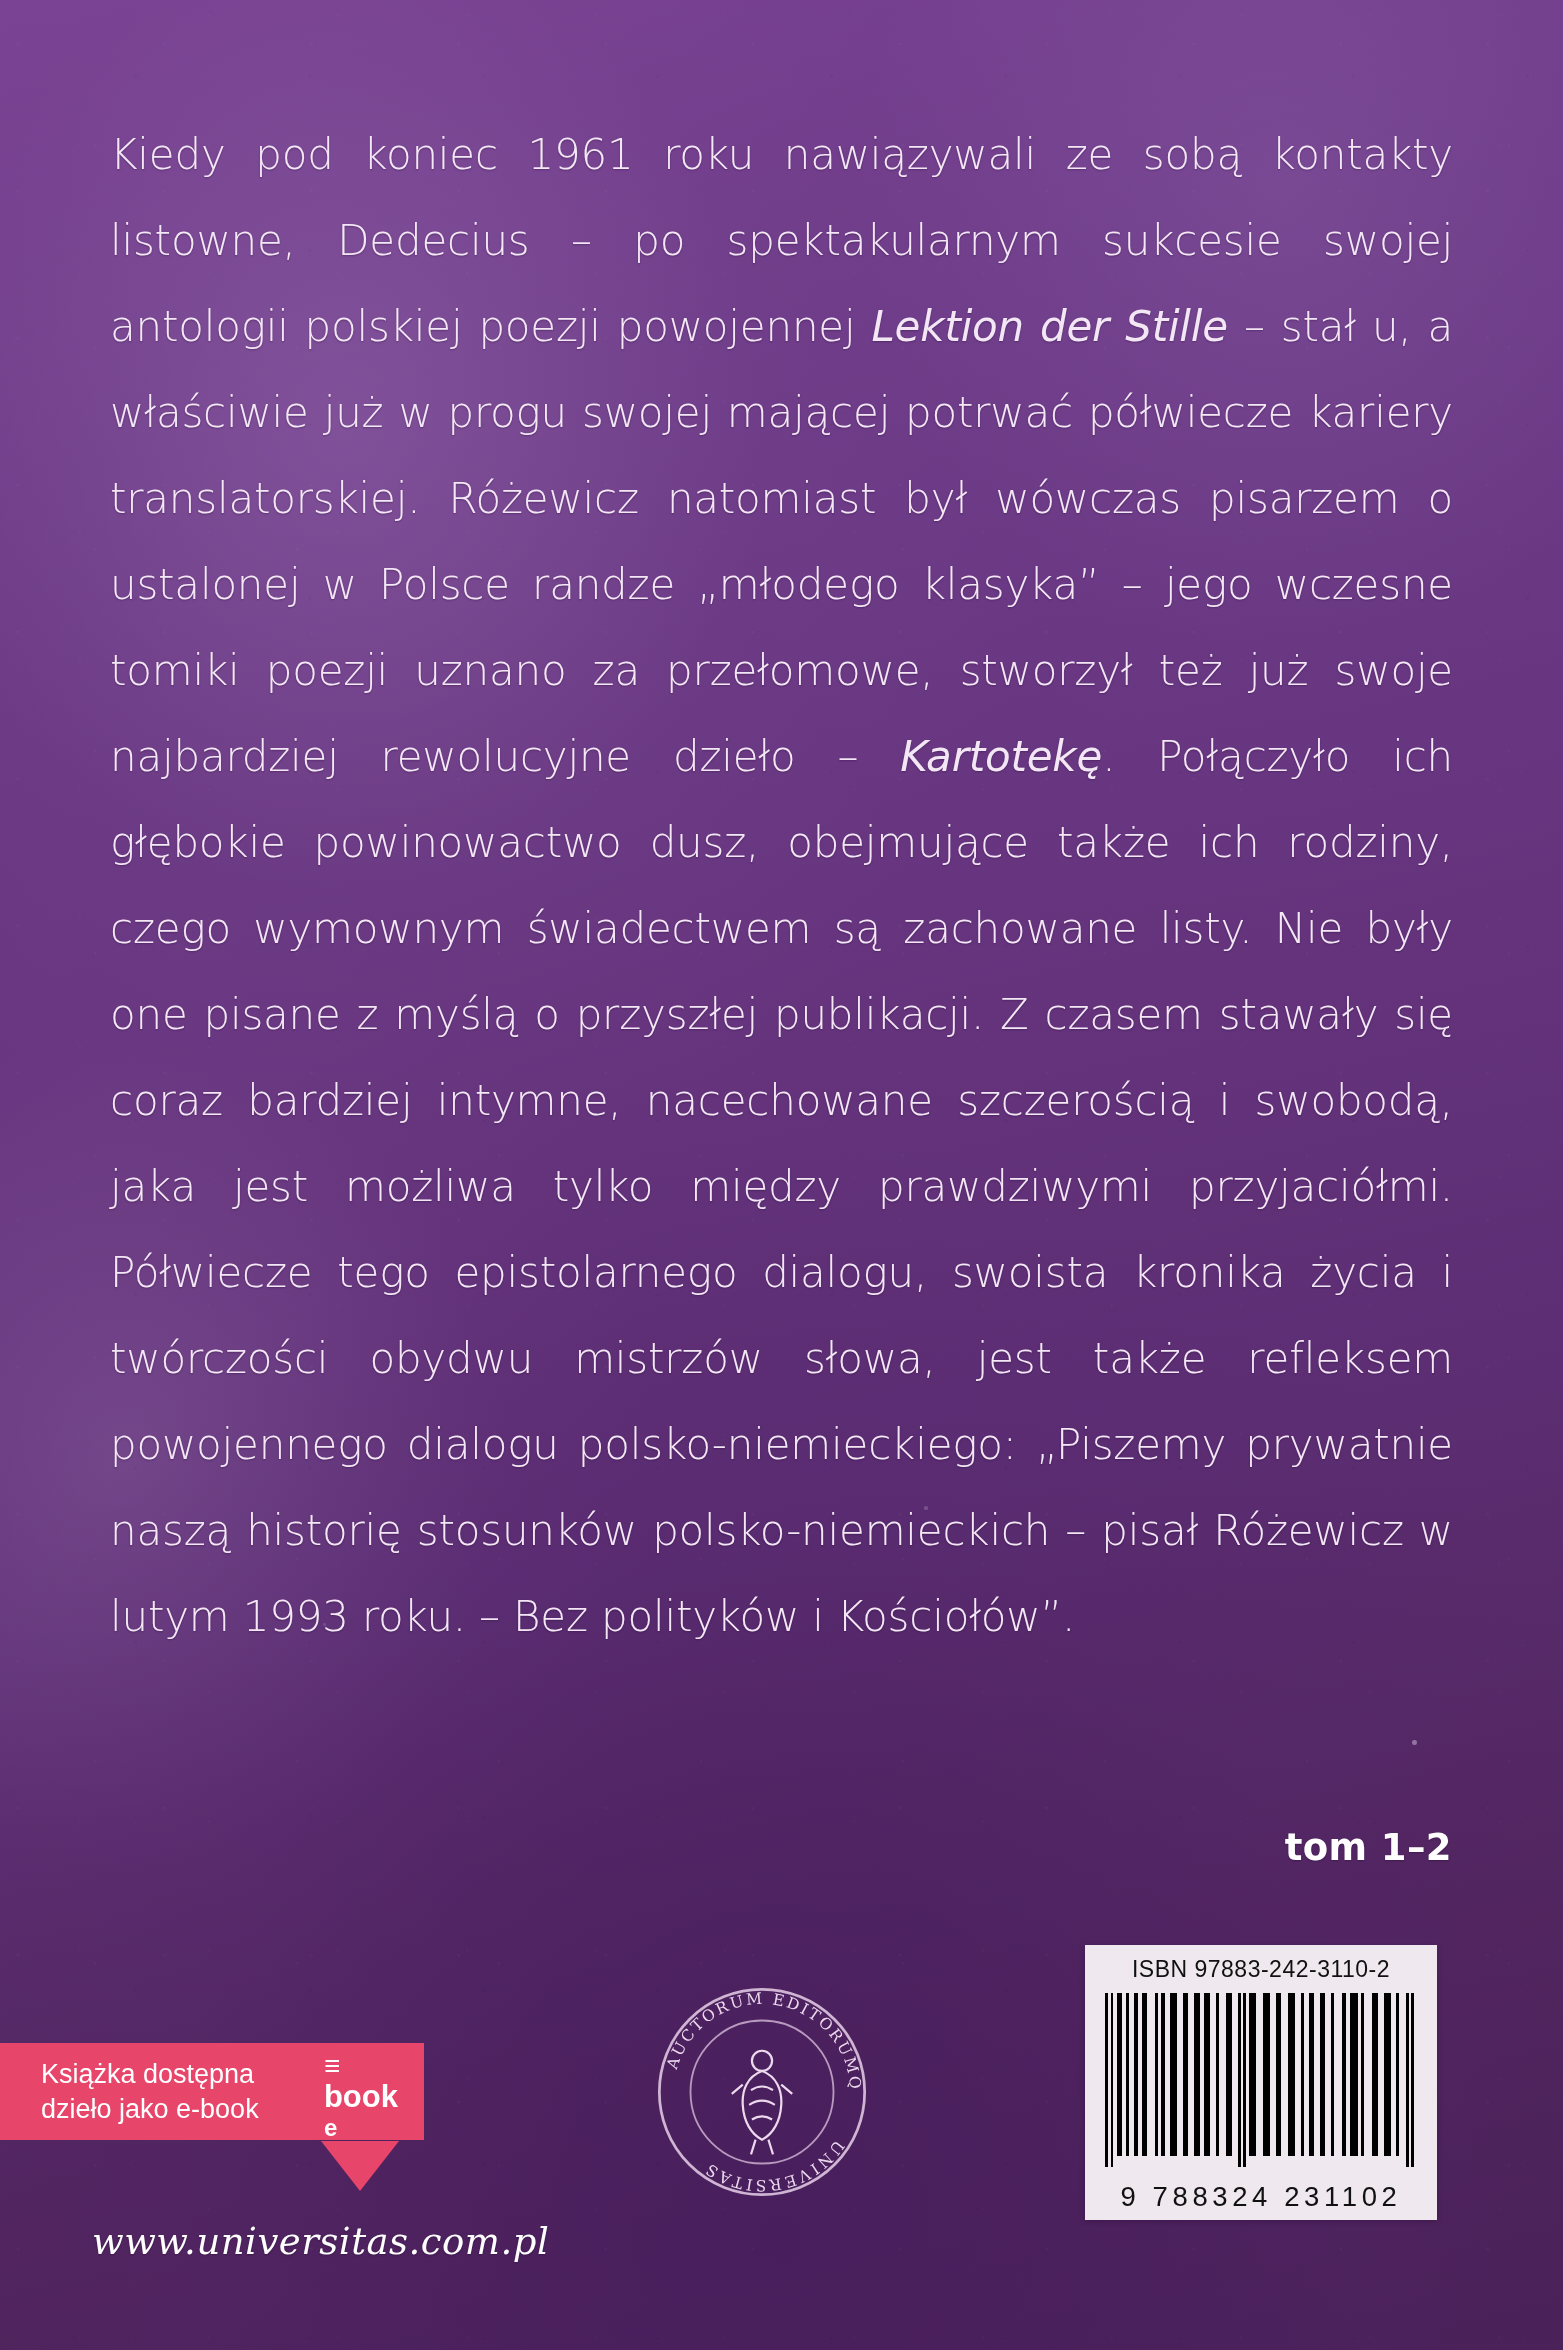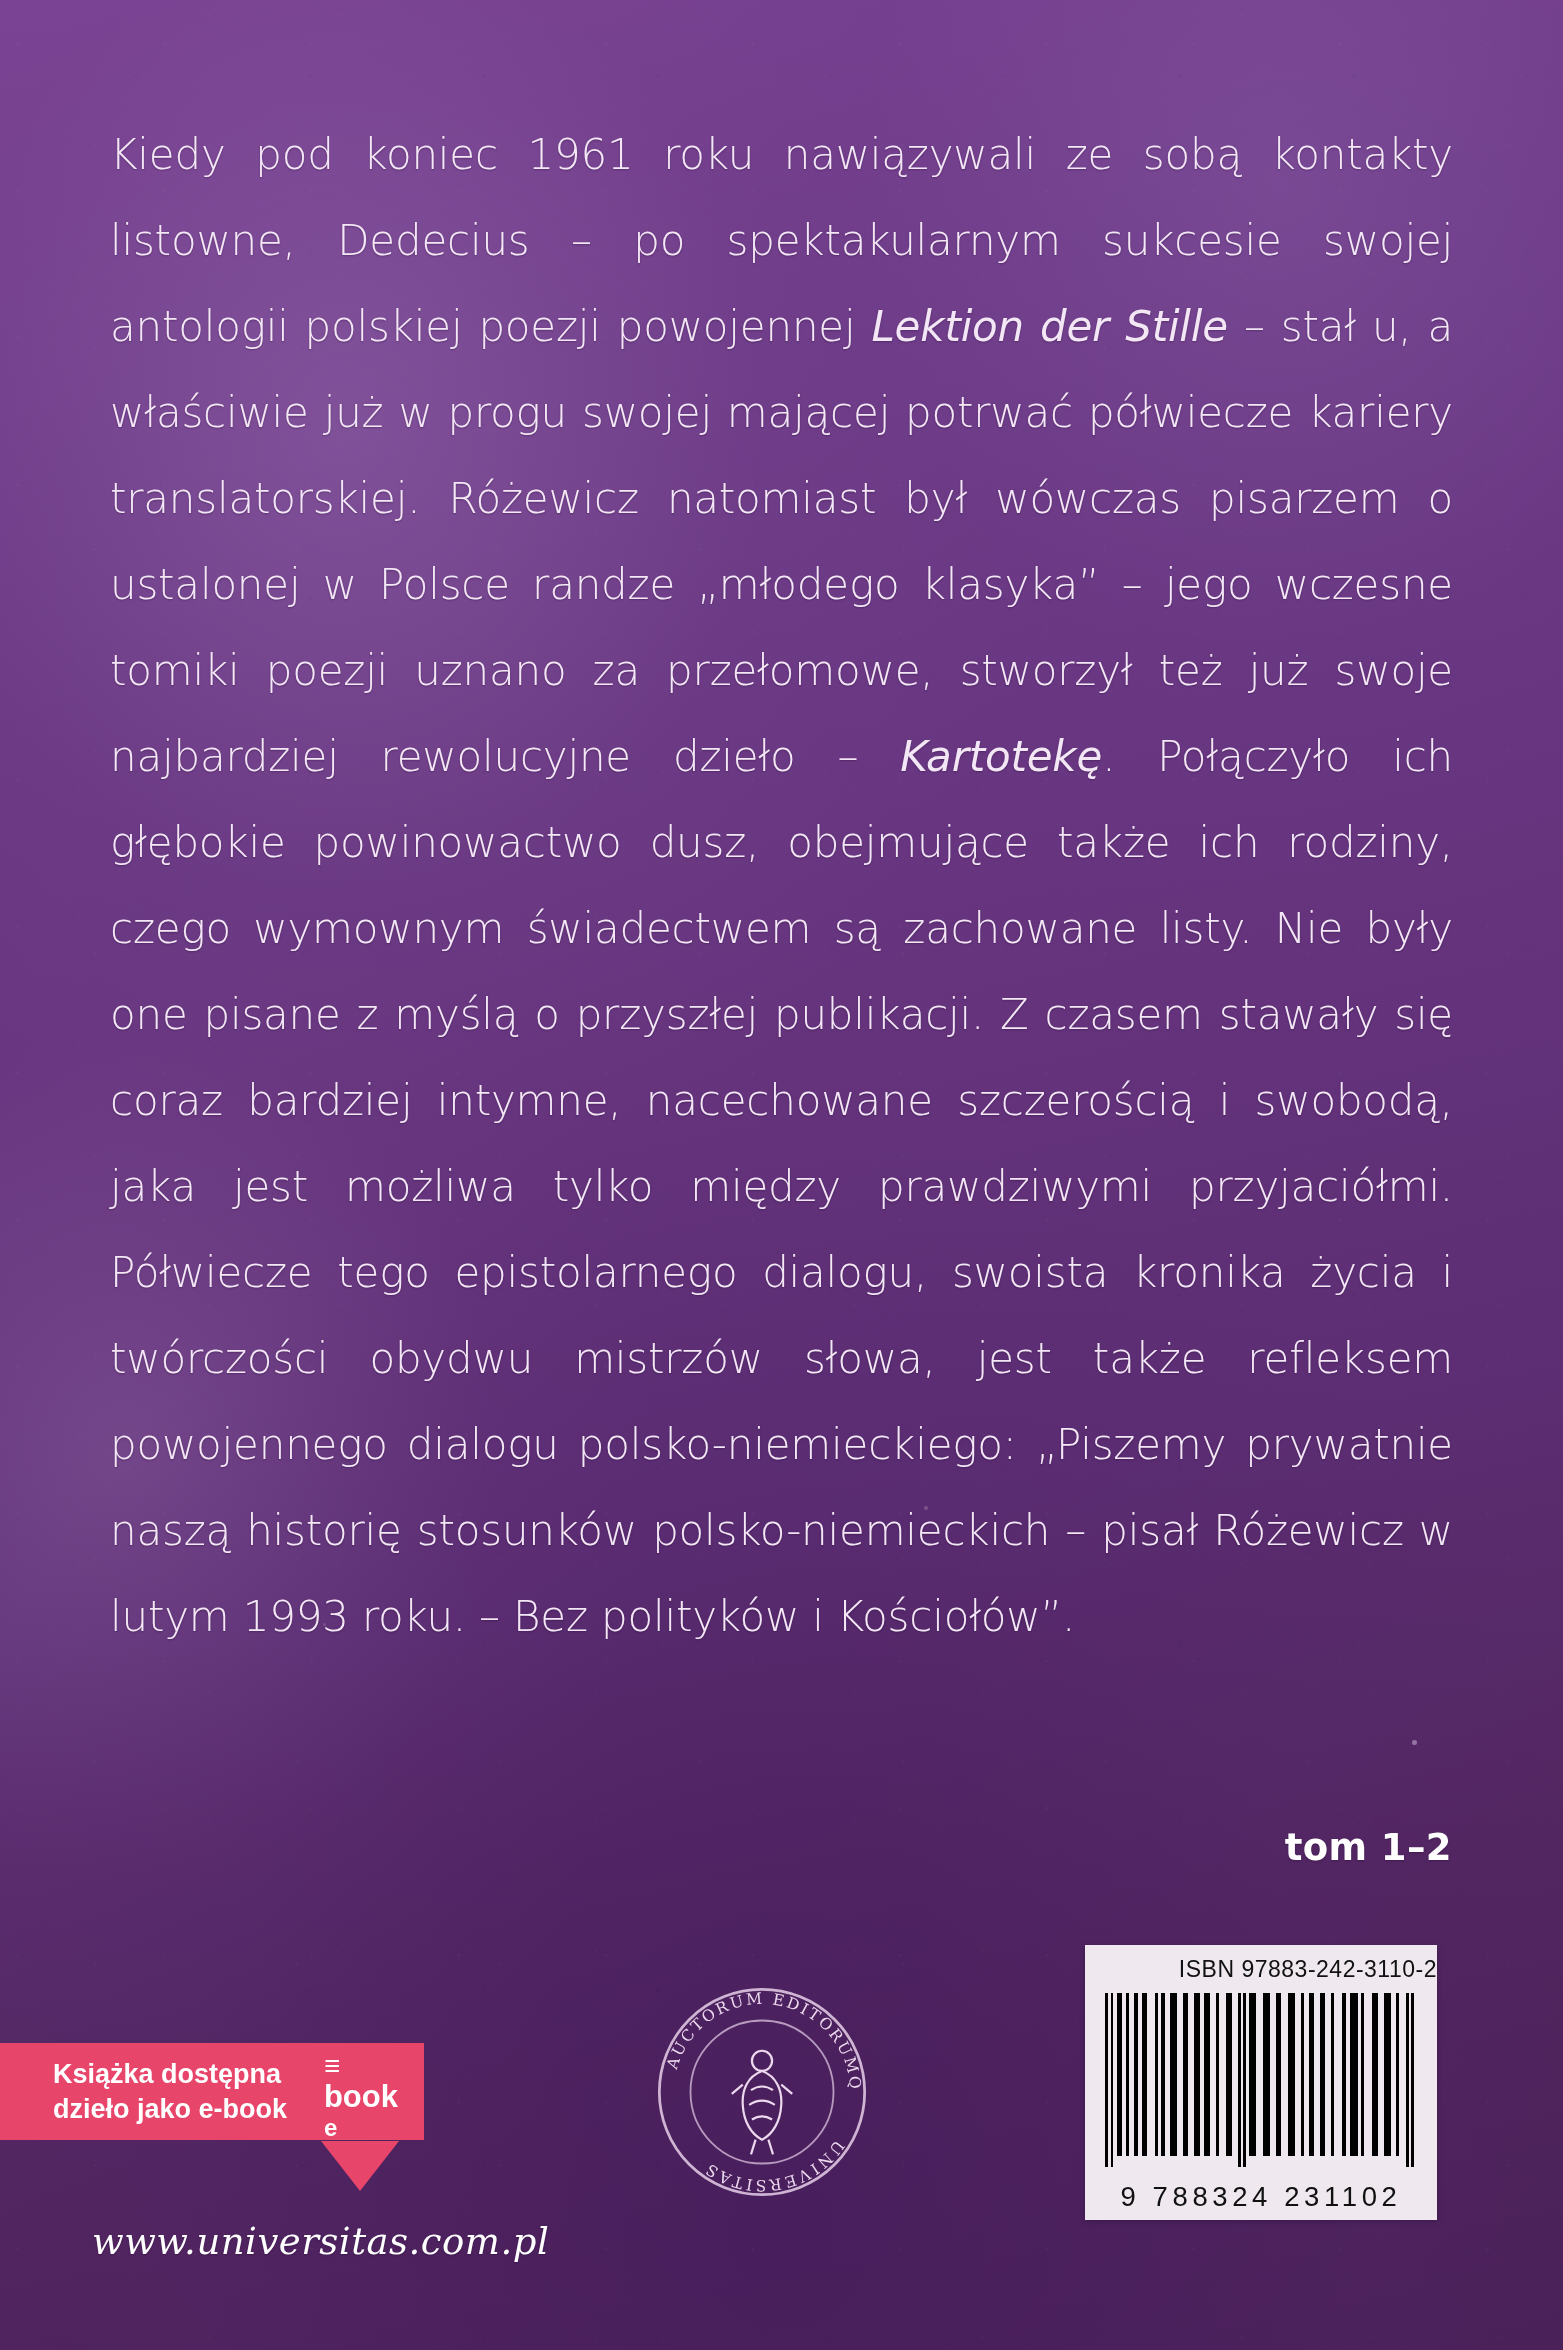--- a/index.html
+++ b/index.html
@@ -82,21 +82,21 @@
     height: 275px;
     background: #efe9ef;
     padding: 0;
     box-shadow: 0 1.8px 5.5px rgba(30,5,45,0.35);
   }
   .barcode-isbn {
     position: absolute;
     top: 11px;
     left: 0;
     width: 100%;
-    text-align: right;
+    text-align: center;
     font-family: "Liberation Sans", sans-serif;
     font-size: 23px;
     letter-spacing: 0.5px;
     color: #111;
   }
   .bars {
     position: absolute;
     top: 48px;
     left: 20px;
     right: 20px;
@@ -131,24 +131,24 @@
     top: 2043px;
     width: 424px;
     height: 97px;
     background: #e8456b;
     display: flex;
     align-items: center;
   }
   .ebook-badge .txt {
     color: #ffffff;
     font-family: "Liberation Sans", sans-serif;
-    font-weight: bold;
+    font-weight: normal;
     font-size: 27px;
     line-height: 35px;
-    padding-left: 53px;
+    padding-left: 41px;
   }
   .ebook-badge .booklogo {
     position: absolute;
     right: 26px;
     top: 7.3px;
     color: #ffffff;
     font-family: "Liberation Sans", sans-serif;
     font-weight: bold;
     font-size: 31px;
     line-height: 31px;

